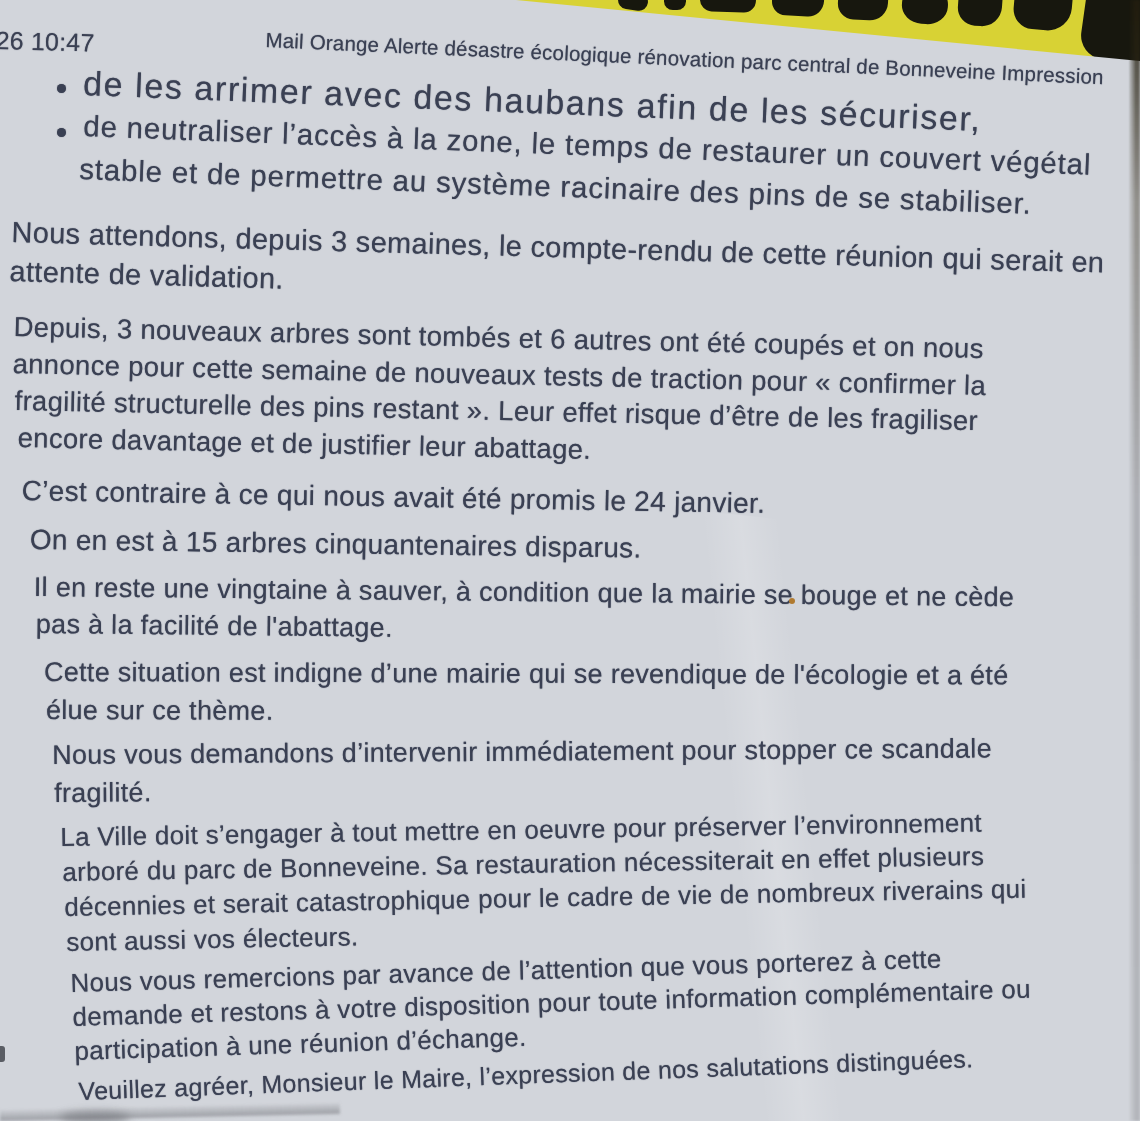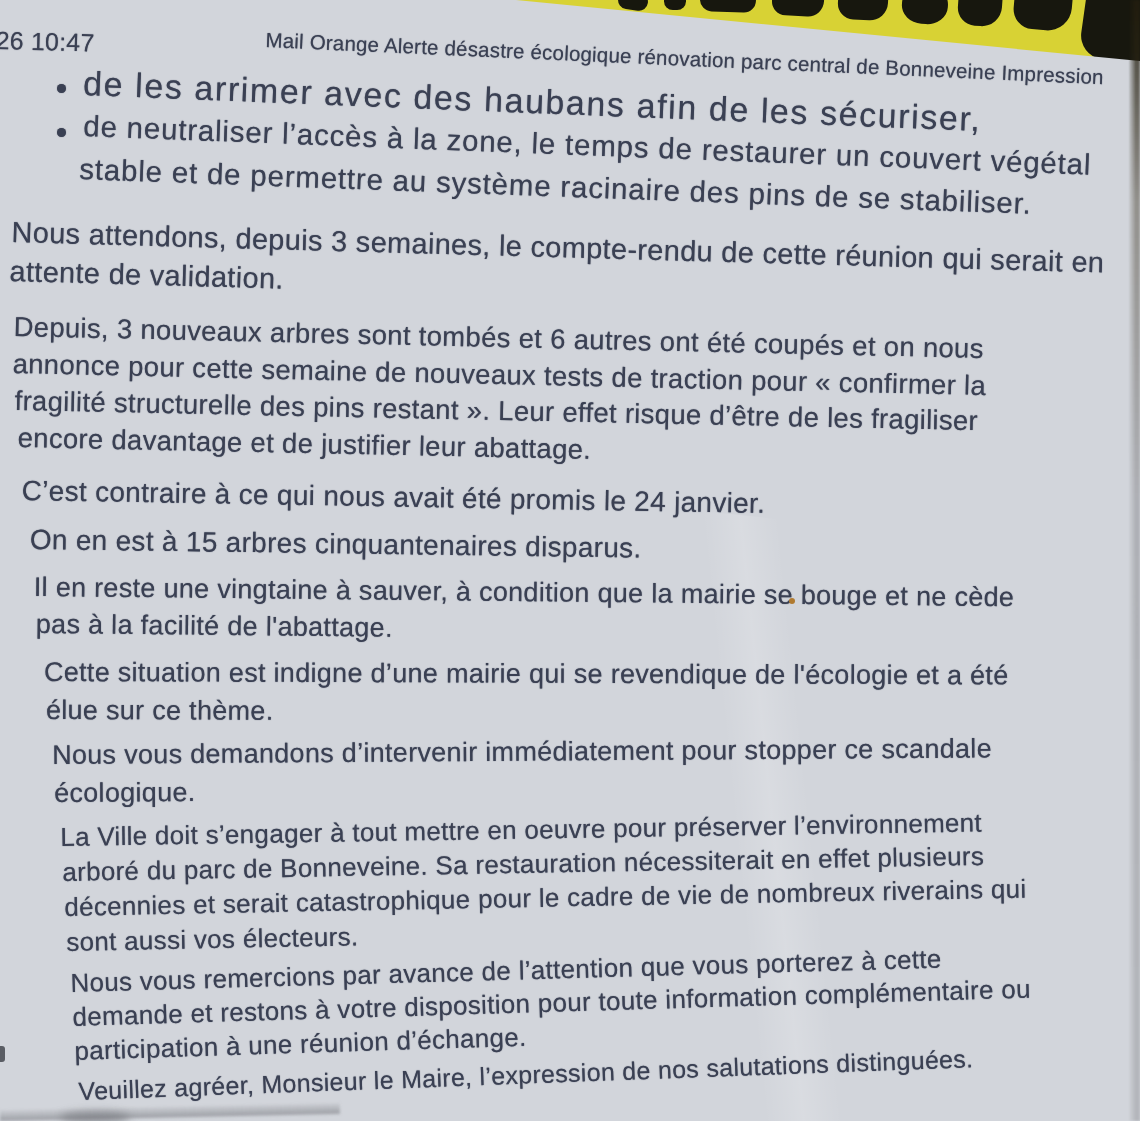--- a/index.html
+++ b/index.html
@@ -105,21 +105,21 @@
 
     <div class="ln" style="left:30px;top:524px;font-size:28px;transform:rotate(0.8deg);">On en est à 15 arbres cinquantenaires disparus.</div>
 
     <div class="ln" style="left:34px;top:572px;font-size:27px;transform:rotate(0.6deg);">Il en reste une vingtaine à sauver, à condition que la mairie se bouge et ne cède</div>
     <div class="ln" style="left:36px;top:609px;font-size:27px;transform:rotate(0.6deg);">pas à la facilité de l'abattage.</div>
 
     <div class="ln" style="left:44px;top:657px;font-size:27px;transform:rotate(0.2deg);">Cette situation est indigne d’une mairie qui se revendique de l'écologie et a été</div>
     <div class="ln" style="left:46px;top:695px;font-size:27px;transform:rotate(0.2deg);text-align:right;">élue sur ce thème.</div>
 
     <div class="ln" style="left:52px;top:740px;font-size:27px;transform:rotate(-0.4deg);">Nous vous demandons d’intervenir immédiatement pour stopper ce scandale</div>
-    <div class="ln" style="left:54px;top:778px;font-size:27px;transform:rotate(-0.4deg);">écologique.</div>
+    <div class="ln" style="left:54px;top:778px;font-size:27px;transform:rotate(-0.4deg);">fragilité.</div>
 
     <div class="ln" style="left:60px;top:822px;font-size:26px;transform:rotate(-0.9deg);">La Ville doit s’engager à tout mettre en oeuvre pour préserver l’environnement</div>
     <div class="ln" style="left:62px;top:857px;font-size:26px;transform:rotate(-1deg);">arboré du parc de Bonneveine. Sa restauration nécessiterait en effet plusieurs</div>
     <div class="ln" style="left:64px;top:892px;font-size:26px;transform:rotate(-1.1deg);">décennies et serait catastrophique pour le cadre de vie de nombreux riverains qui</div>
     <div class="ln" style="left:66px;top:927px;font-size:26px;transform:rotate(-1.1deg);">sont aussi vos électeurs.</div>
 
     <div class="ln" style="left:70px;top:968px;font-size:26px;transform:rotate(-1.6deg);">Nous vous remercions par avance de l’attention que vous porterez à cette</div>
     <div class="ln" style="left:72px;top:1002px;font-size:26px;transform:rotate(-1.7deg);">demande et restons à votre disposition pour toute information complémentaire ou</div>
     <div class="ln" style="left:74px;top:1036px;font-size:26px;transform:rotate(-1.8deg);">participation à une réunion d’échange.</div>
 

